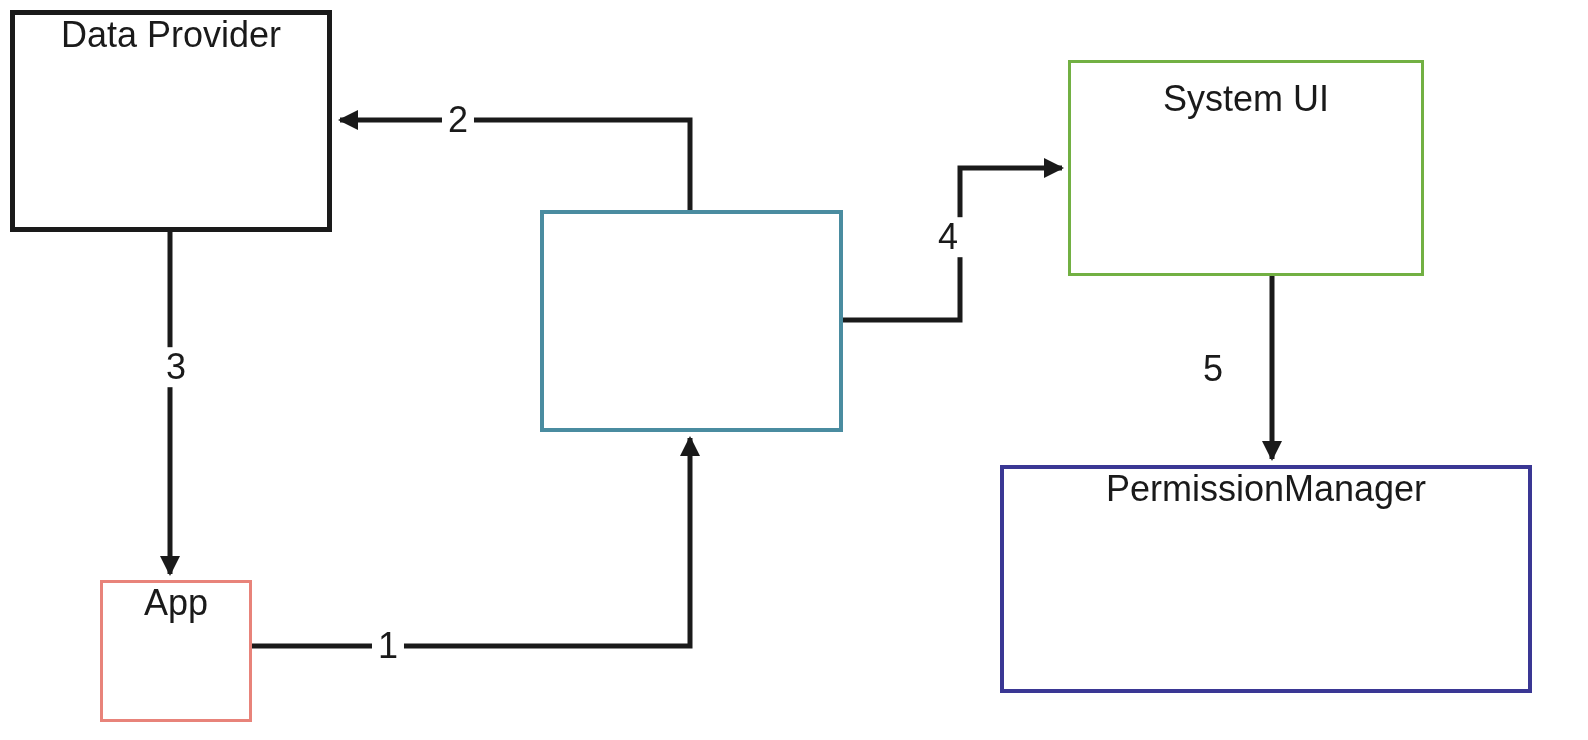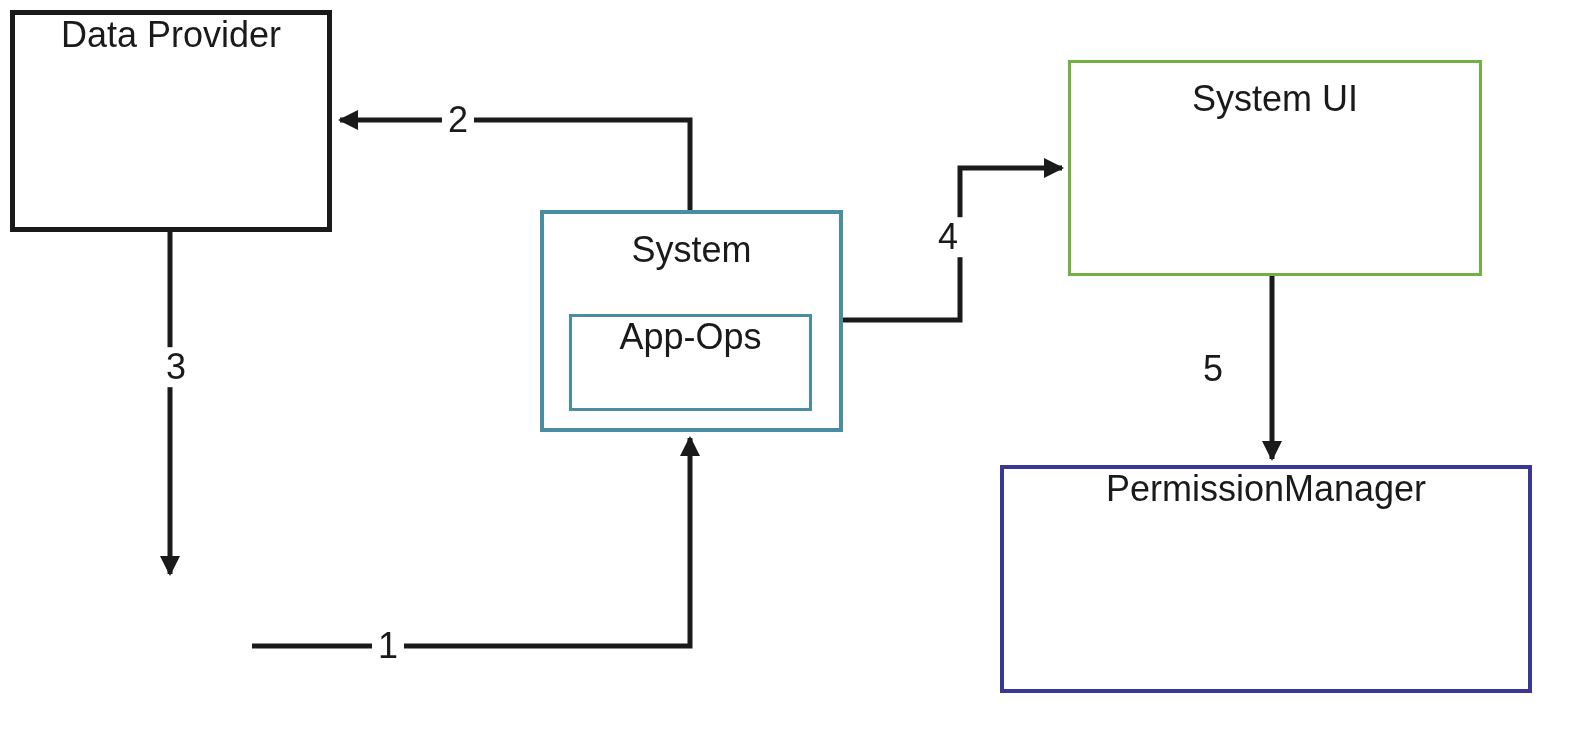--- a/index.html
+++ b/index.html
@@ -37,21 +37,21 @@
   }
   .top-label{
     width:100%;
     display:flex;justify-content:center;
     margin-top:16px;
   }
   #data-provider{left:10px;top:10px;width:322px;height:222px;border:5px solid var(--data-provider-border);}
   #app{left:100px;top:580px;width:152px;height:142px;border:3px solid var(--app-border);}
   #system{left:540px;top:210px;width:303px;height:222px;border:4px solid var(--system-border);}
   #app-ops{left:25px;top:100px;width:243px;height:97px;border:3px solid var(--system-border);}
-  #system-ui{left:1068px;top:60px;width:414px;height:216px;border:3px solid var(--system-ui-border);}
+  #system-ui{left:1068px;top:60px;width:356px;height:216px;border:3px solid var(--system-ui-border);}
   #dialog{left:209px;top:90px;width:178px;height:102px;border:3px solid var(--system-ui-border);}
   #permission-manager{left:1000px;top:465px;width:532px;height:228px;border:4px solid var(--permission-manager-border);}
   #edges{
     position:absolute;left:0;top:0;width:1588px;height:740px;
     pointer-events:none;
   }
   .edge{
     stroke:var(--arrow-color);
     stroke-width:5;
     fill:none;
@@ -93,30 +93,27 @@
   <div class="edge-label" id="edge-label-3">3</div>
   <div class="edge-label" id="edge-label-4">4</div>
   <div class="edge-label" id="edge-label-5">5</div>
 
   <div class="box" id="data-provider">
     <div class="center-label">
       <span class="box-label">Data Provider</span>
     </div>
   </div>
 
+  <div class="box" id="app">
+    <div class="center-label">
+      <span class="box-label">App</span>
+    </div>
+  </div>
 
   <div class="box" id="system">
-    <div class="top-label">
-      <span class="box-label">System</span>
-    </div>
-    <div class="box" id="app-ops">
-      <div class="center-label">
-        <span class="box-label">App-Ops</span>
-      </div>
-    </div>
   </div>
 
   <div class="box" id="system-ui">
     <div class="top-label">
       <span class="box-label">System UI</span>
     </div>
   </div>
 
   <div class="box" id="permission-manager">
     <div class="center-label">

